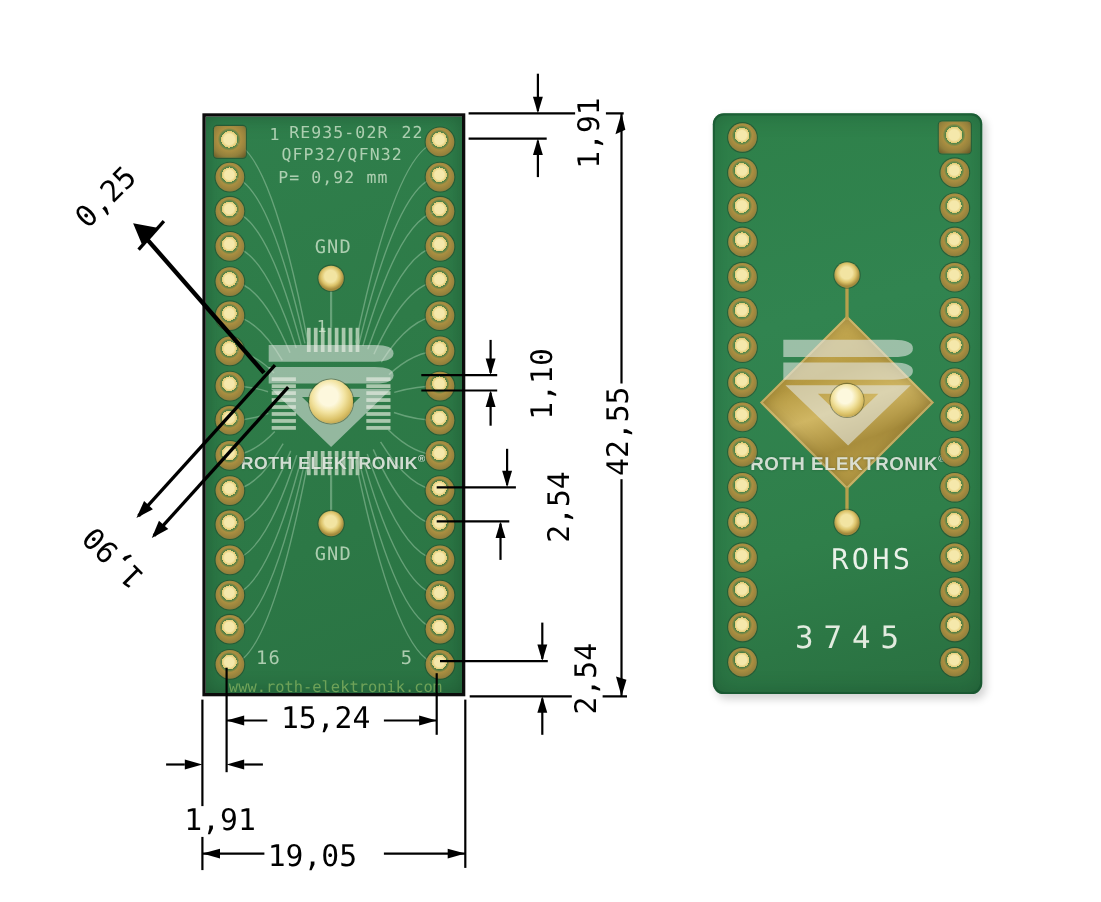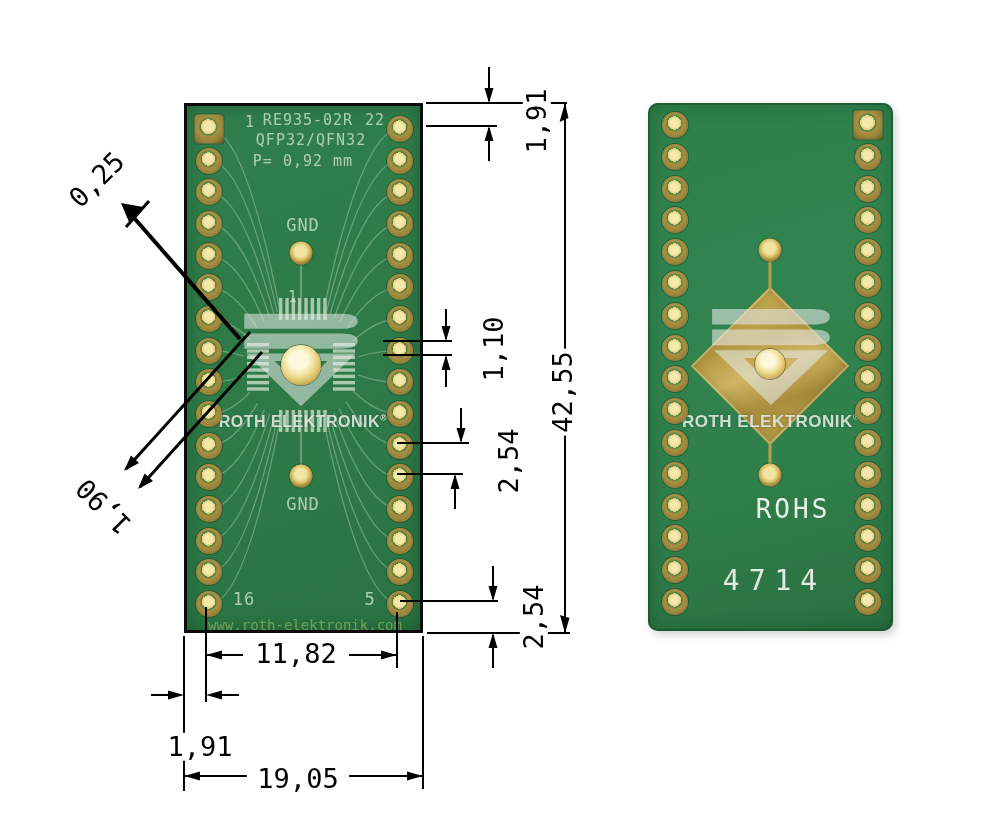--- a/index.html
+++ b/index.html
@@ -216,21 +216,21 @@
     </svg>
 
     <div class="via" style="left:122px;top:147px;"></div>
     <div class="center-pad" style="left:122px;top:261px;width:30px;height:30px;"></div>
     <div class="via" style="left:122px;top:372px;"></div>
 
     <div class="brand" style="left:123px;top:319px;">
       <span>ROTH ELEKTRONIK</span><sup>®</sup>
     </div>
     <div class="rohs" style="left:120px;top:406px;margin-left:25px;">ROHS</div>
-    <div class="datecode" style="left:122px;top:477px;">4714</div>
+    <div class="datecode" style="left:122px;top:477px;">3745</div>
 
     <div id="right-pads">
         <div class="pad" style="left: 27px; top: 22px;"></div>
         <div class="pad" style="left: 27px; top: 53.8px;"></div>
         <div class="pad" style="left: 27px; top: 85.6px;"></div>
         <div class="pad" style="left: 27px; top: 117.4px;"></div>
         <div class="pad" style="left: 27px; top: 149.2px;"></div>
         <div class="pad" style="left: 27px; top: 181px;"></div>
         <div class="pad" style="left: 27px; top: 212.8px;"></div>
         <div class="pad" style="left: 27px; top: 244.6px;"></div>
@@ -326,18 +326,18 @@
       <polygon points="124,471 139,463 131,455.5" stroke="none"></polygon>
       <polygon points="138,489 153,481 144.5,473.5" stroke="none"></polygon>
     </g>
   </svg>
 
   <div class="dim r90" style="left:537px;top:121px;">1,91</div>
   <div class="dim r90" style="left:494px;top:349px;">1,10</div>
   <div class="dim r90" style="left:509px;top:461px;">2,54</div>
   <div class="dim r90" style="left:563px;top:392px;">42,55</div>
   <div class="dim r90" style="left:534px;top:617px;">2,54</div>
-  <div class="dim flat" style="left:296px;top:654px;">11,82</div>
+  <div class="dim flat" style="left:296px;top:654px;">15,24</div>
   <div class="dim flat" style="left:200px;top:747px;">1,91</div>
-  <div class="dim flat" style="left:298px;top:779px;">19,05</div>
+  <div class="dim flat" style="left:284px;top:779px;">19,05</div>
   <div class="dim r45" style="left:97px;top:180px;">0,25</div>
   <div class="dim r135" style="left:104px;top:506px;">1,90</div>
 </div>
 
 </body></html>

